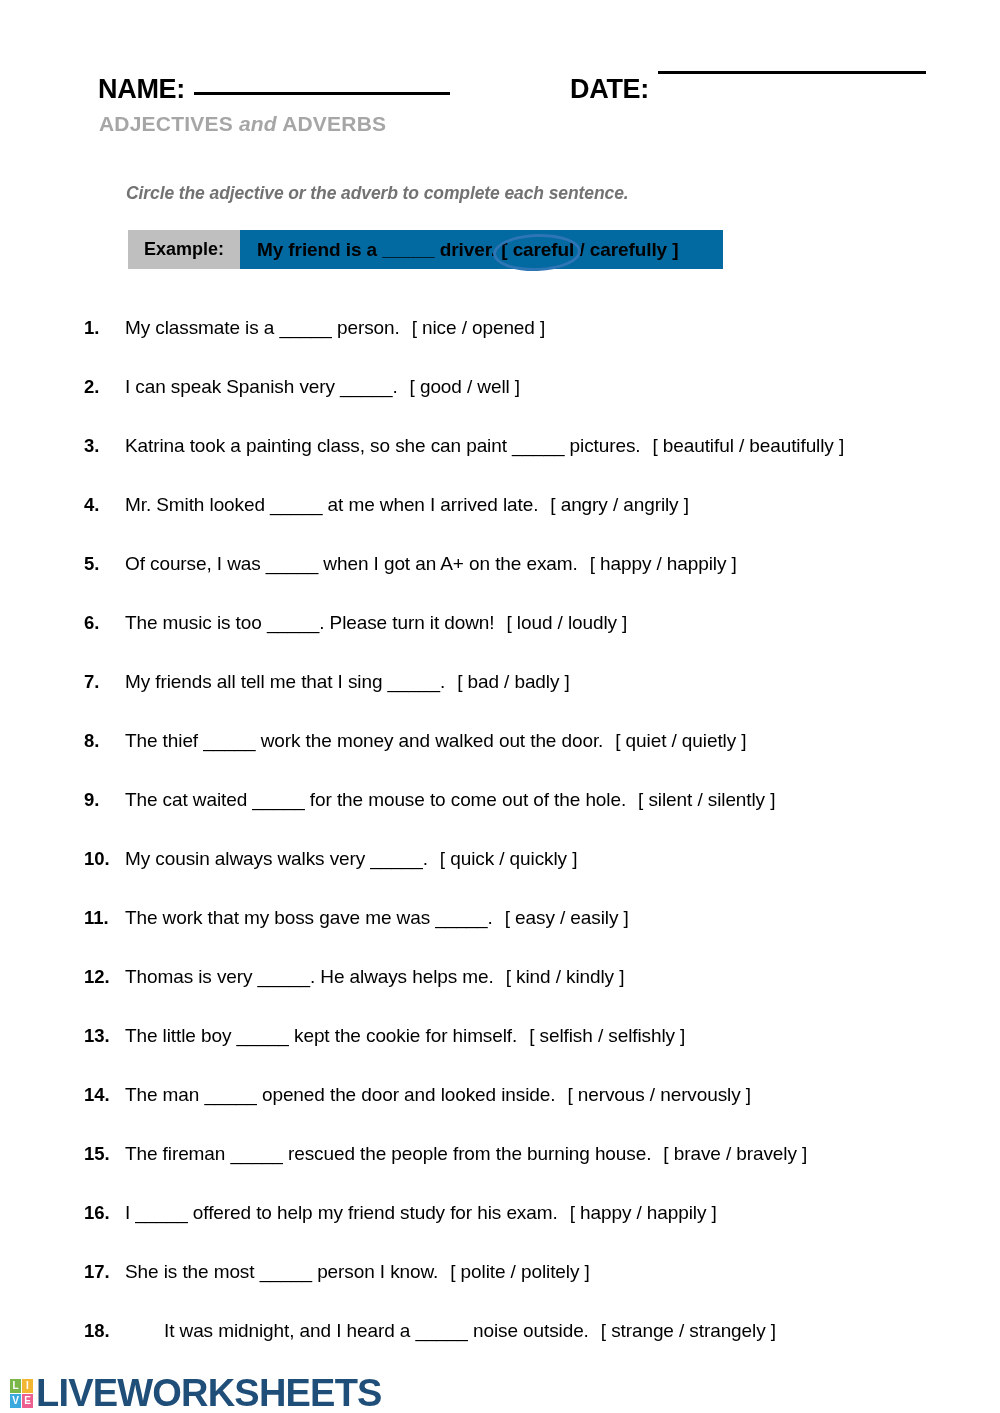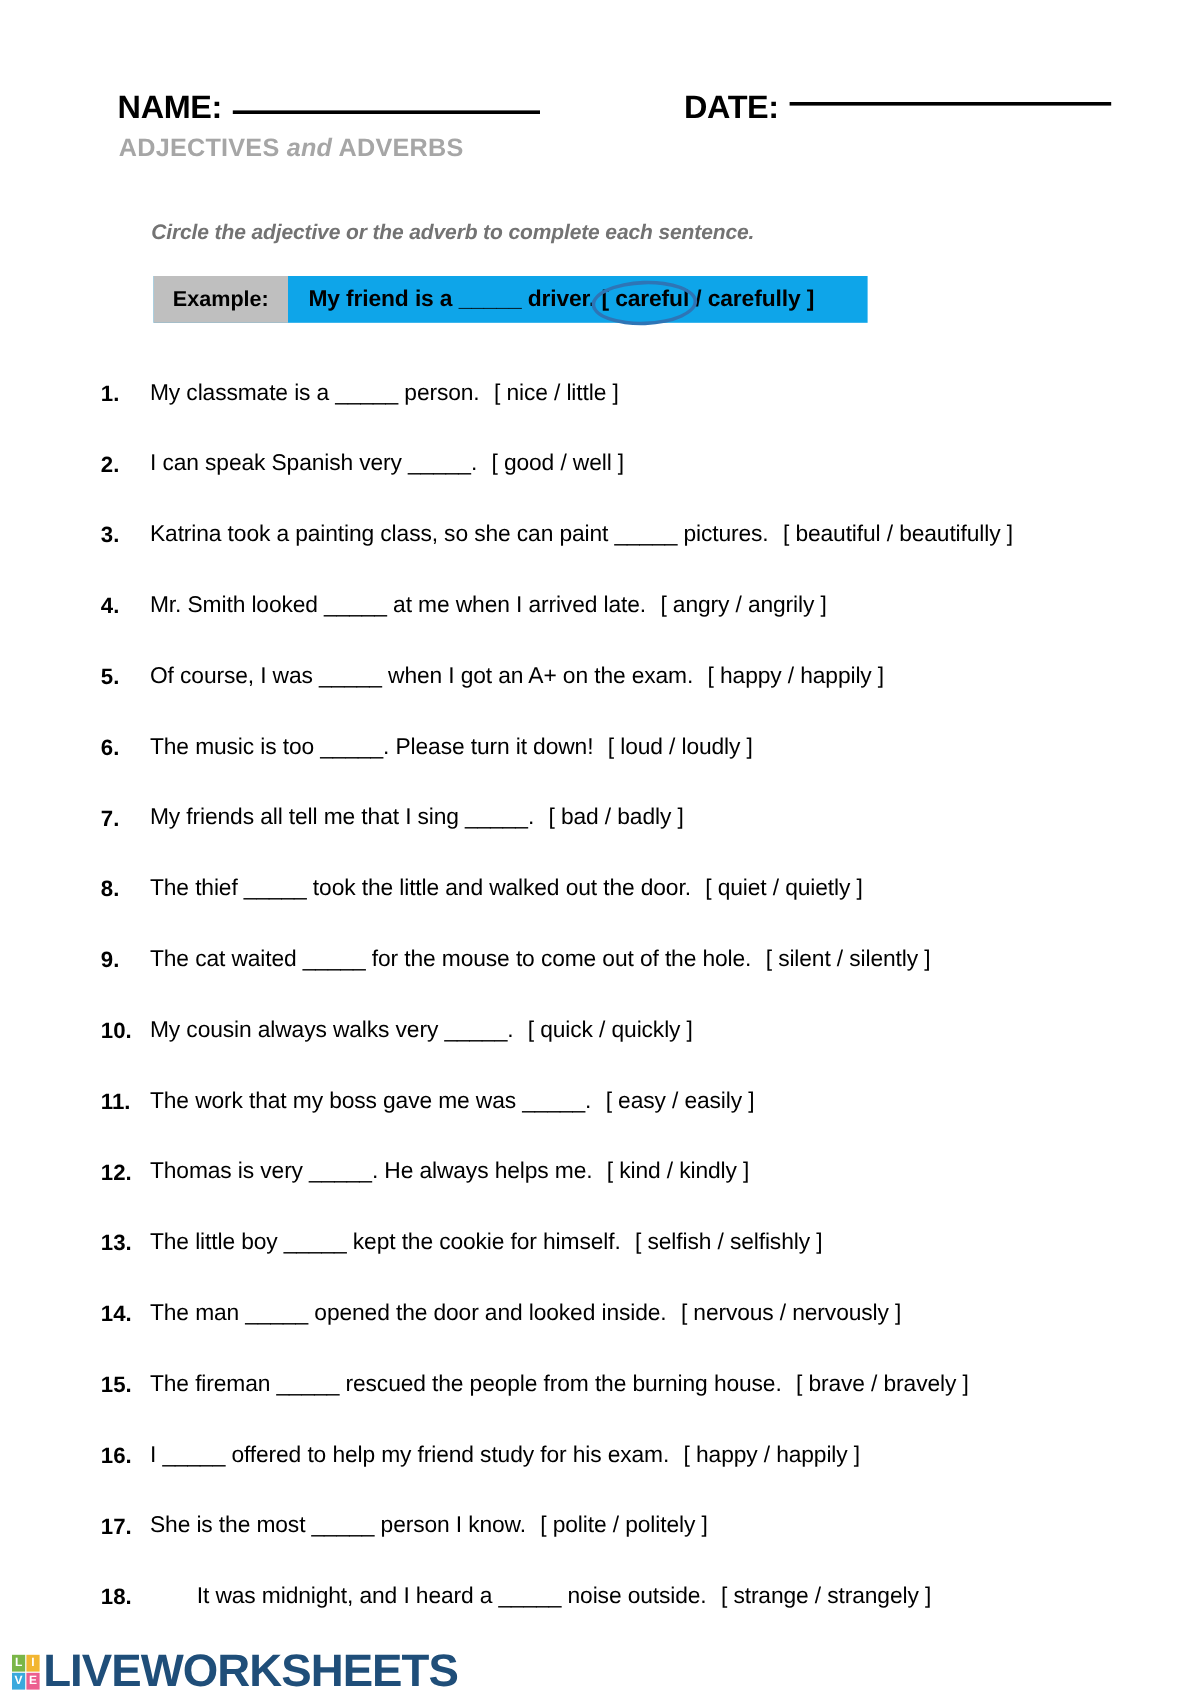--- a/index.html
+++ b/index.html
@@ -30,21 +30,21 @@
     top: 74px;
     display: flex;
     align-items: baseline;
     white-space: nowrap;
   }
   #date-field {
     position: absolute;
     left: 558px;
     top: 74px;
     display: flex;
-    align-items: center;
+    align-items: flex-start;
     white-space: nowrap;
   }
   .field-label {
     font-size: 27px;
     font-weight: bold;
     letter-spacing: -0.3px;
     color: #000;
   }
   .field-rule {
     display: inline-block;
@@ -83,21 +83,21 @@
     white-space: nowrap;
   }
 
   
   #example-box {
     position: absolute;
     left: 128px;
     top: 230px;
     width: 595px;
     height: 39px;
-    background: #0ea5e9;
+    background: #0369a1;
     display: flex;
     align-items: center;
   }
   #example-label-cell {
     width: 112px;
     height: 39px;
     background: #bfbfbf;
     display: flex;
     align-items: center;
     justify-content: center;
@@ -245,21 +245,21 @@
   </div>
   <div id="example-sentence-cell">
     <span id="example-sentence">My friend is a _____  driver.   [ careful / carefully ]</span>
     <span id="answer-circle" style="border-color: rgb(46, 117, 182);"></span>
   </div>
 </div>
 
 <div id="question-list">
     <div class="question-row">
       <span class="q-number">1.</span>
-      <span class="q-text"><span>My classmate is a _____ person.</span><span class="q-choices">[ nice / little ]</span></span>
+      <span class="q-text"><span>My classmate is a _____ person.</span><span class="q-choices">[ nice / opened ]</span></span>
     </div>
     <div class="question-row">
       <span class="q-number">2.</span>
       <span class="q-text"><span>I can speak Spanish very _____.</span><span class="q-choices">[ good / well ]</span></span>
     </div>
     <div class="question-row">
       <span class="q-number">3.</span>
       <span class="q-text"><span>Katrina took a painting class, so she can paint _____ pictures.</span><span class="q-choices">[ beautiful / beautifully ]</span></span>
     </div>
     <div class="question-row">
@@ -273,21 +273,21 @@
     <div class="question-row">
       <span class="q-number">6.</span>
       <span class="q-text"><span>The music is too _____.  Please turn it down!</span><span class="q-choices">[ loud / loudly ]</span></span>
     </div>
     <div class="question-row">
       <span class="q-number">7.</span>
       <span class="q-text"><span>My friends all tell me that I sing _____.</span><span class="q-choices">[ bad / badly ]</span></span>
     </div>
     <div class="question-row">
       <span class="q-number">8.</span>
-      <span class="q-text"><span>The thief _____ took the little and walked out the door.</span><span class="q-choices">[ quiet / quietly ]</span></span>
+      <span class="q-text"><span>The thief _____ work the money and walked out the door.</span><span class="q-choices">[ quiet / quietly ]</span></span>
     </div>
     <div class="question-row">
       <span class="q-number">9.</span>
       <span class="q-text"><span>The cat waited _____ for the mouse to come out of the hole.</span><span class="q-choices">[ silent / silently ]</span></span>
     </div>
     <div class="question-row">
       <span class="q-number">10.</span>
       <span class="q-text"><span>My cousin always walks very _____.</span><span class="q-choices">[ quick / quickly ]</span></span>
     </div>
     <div class="question-row">

